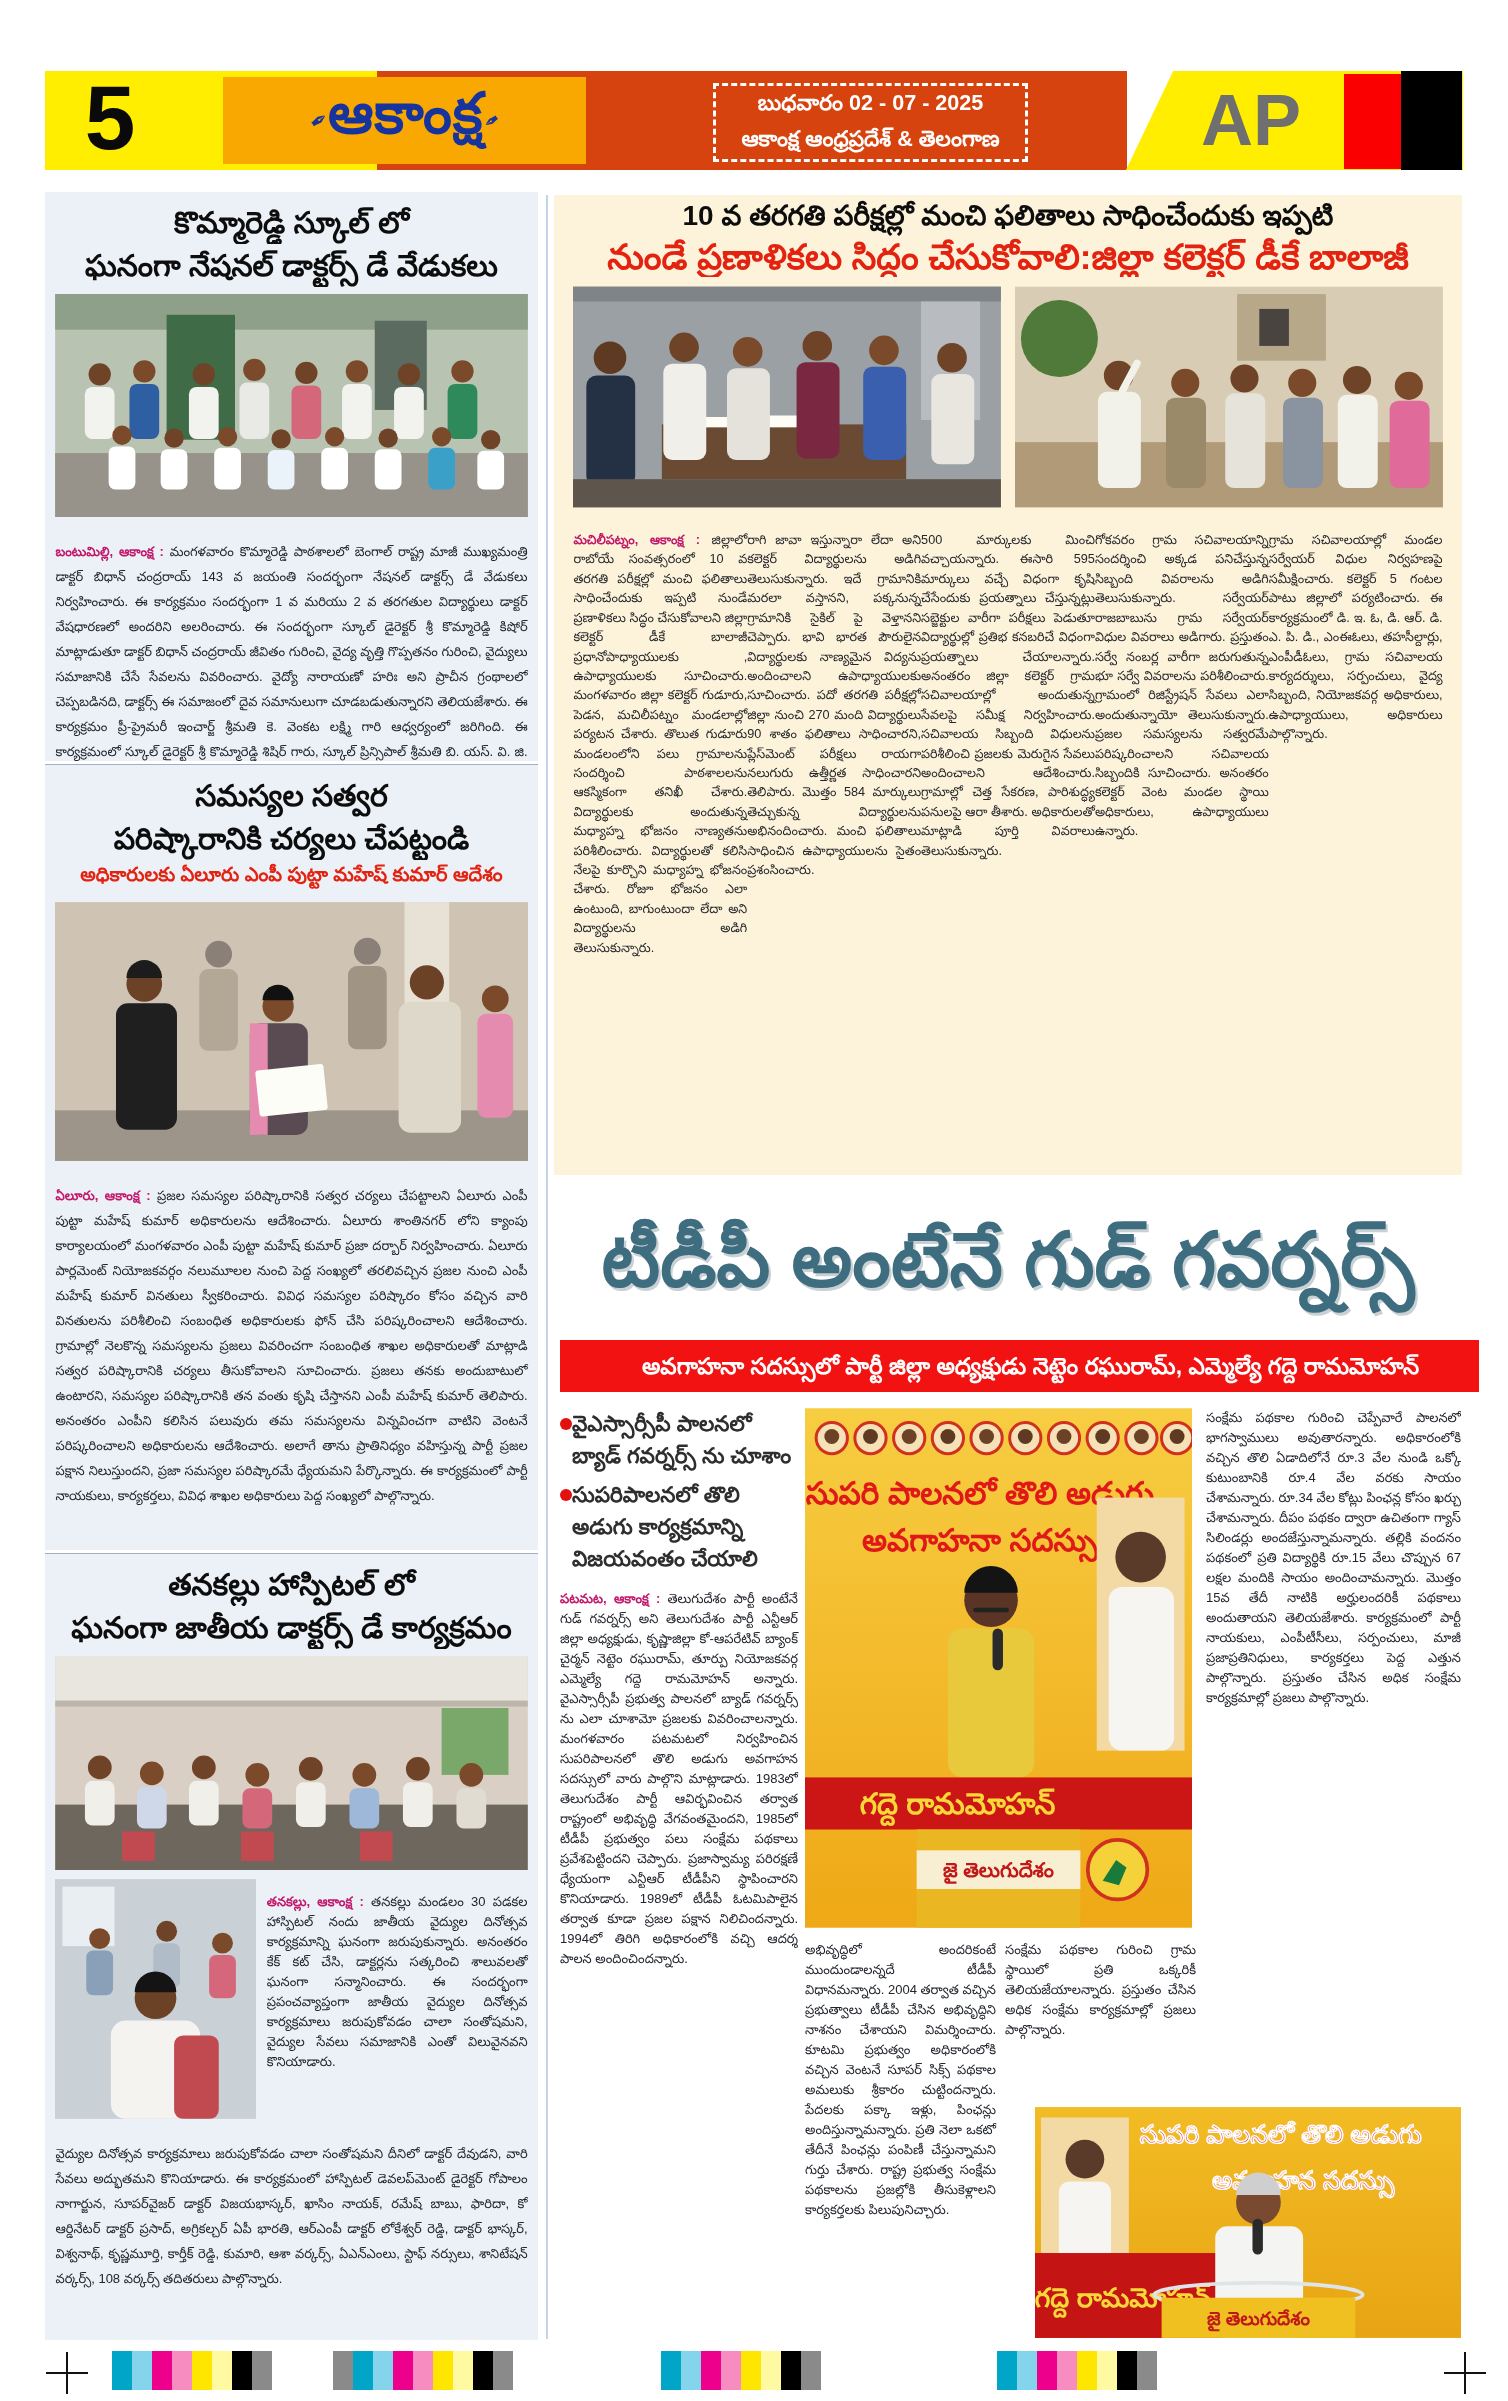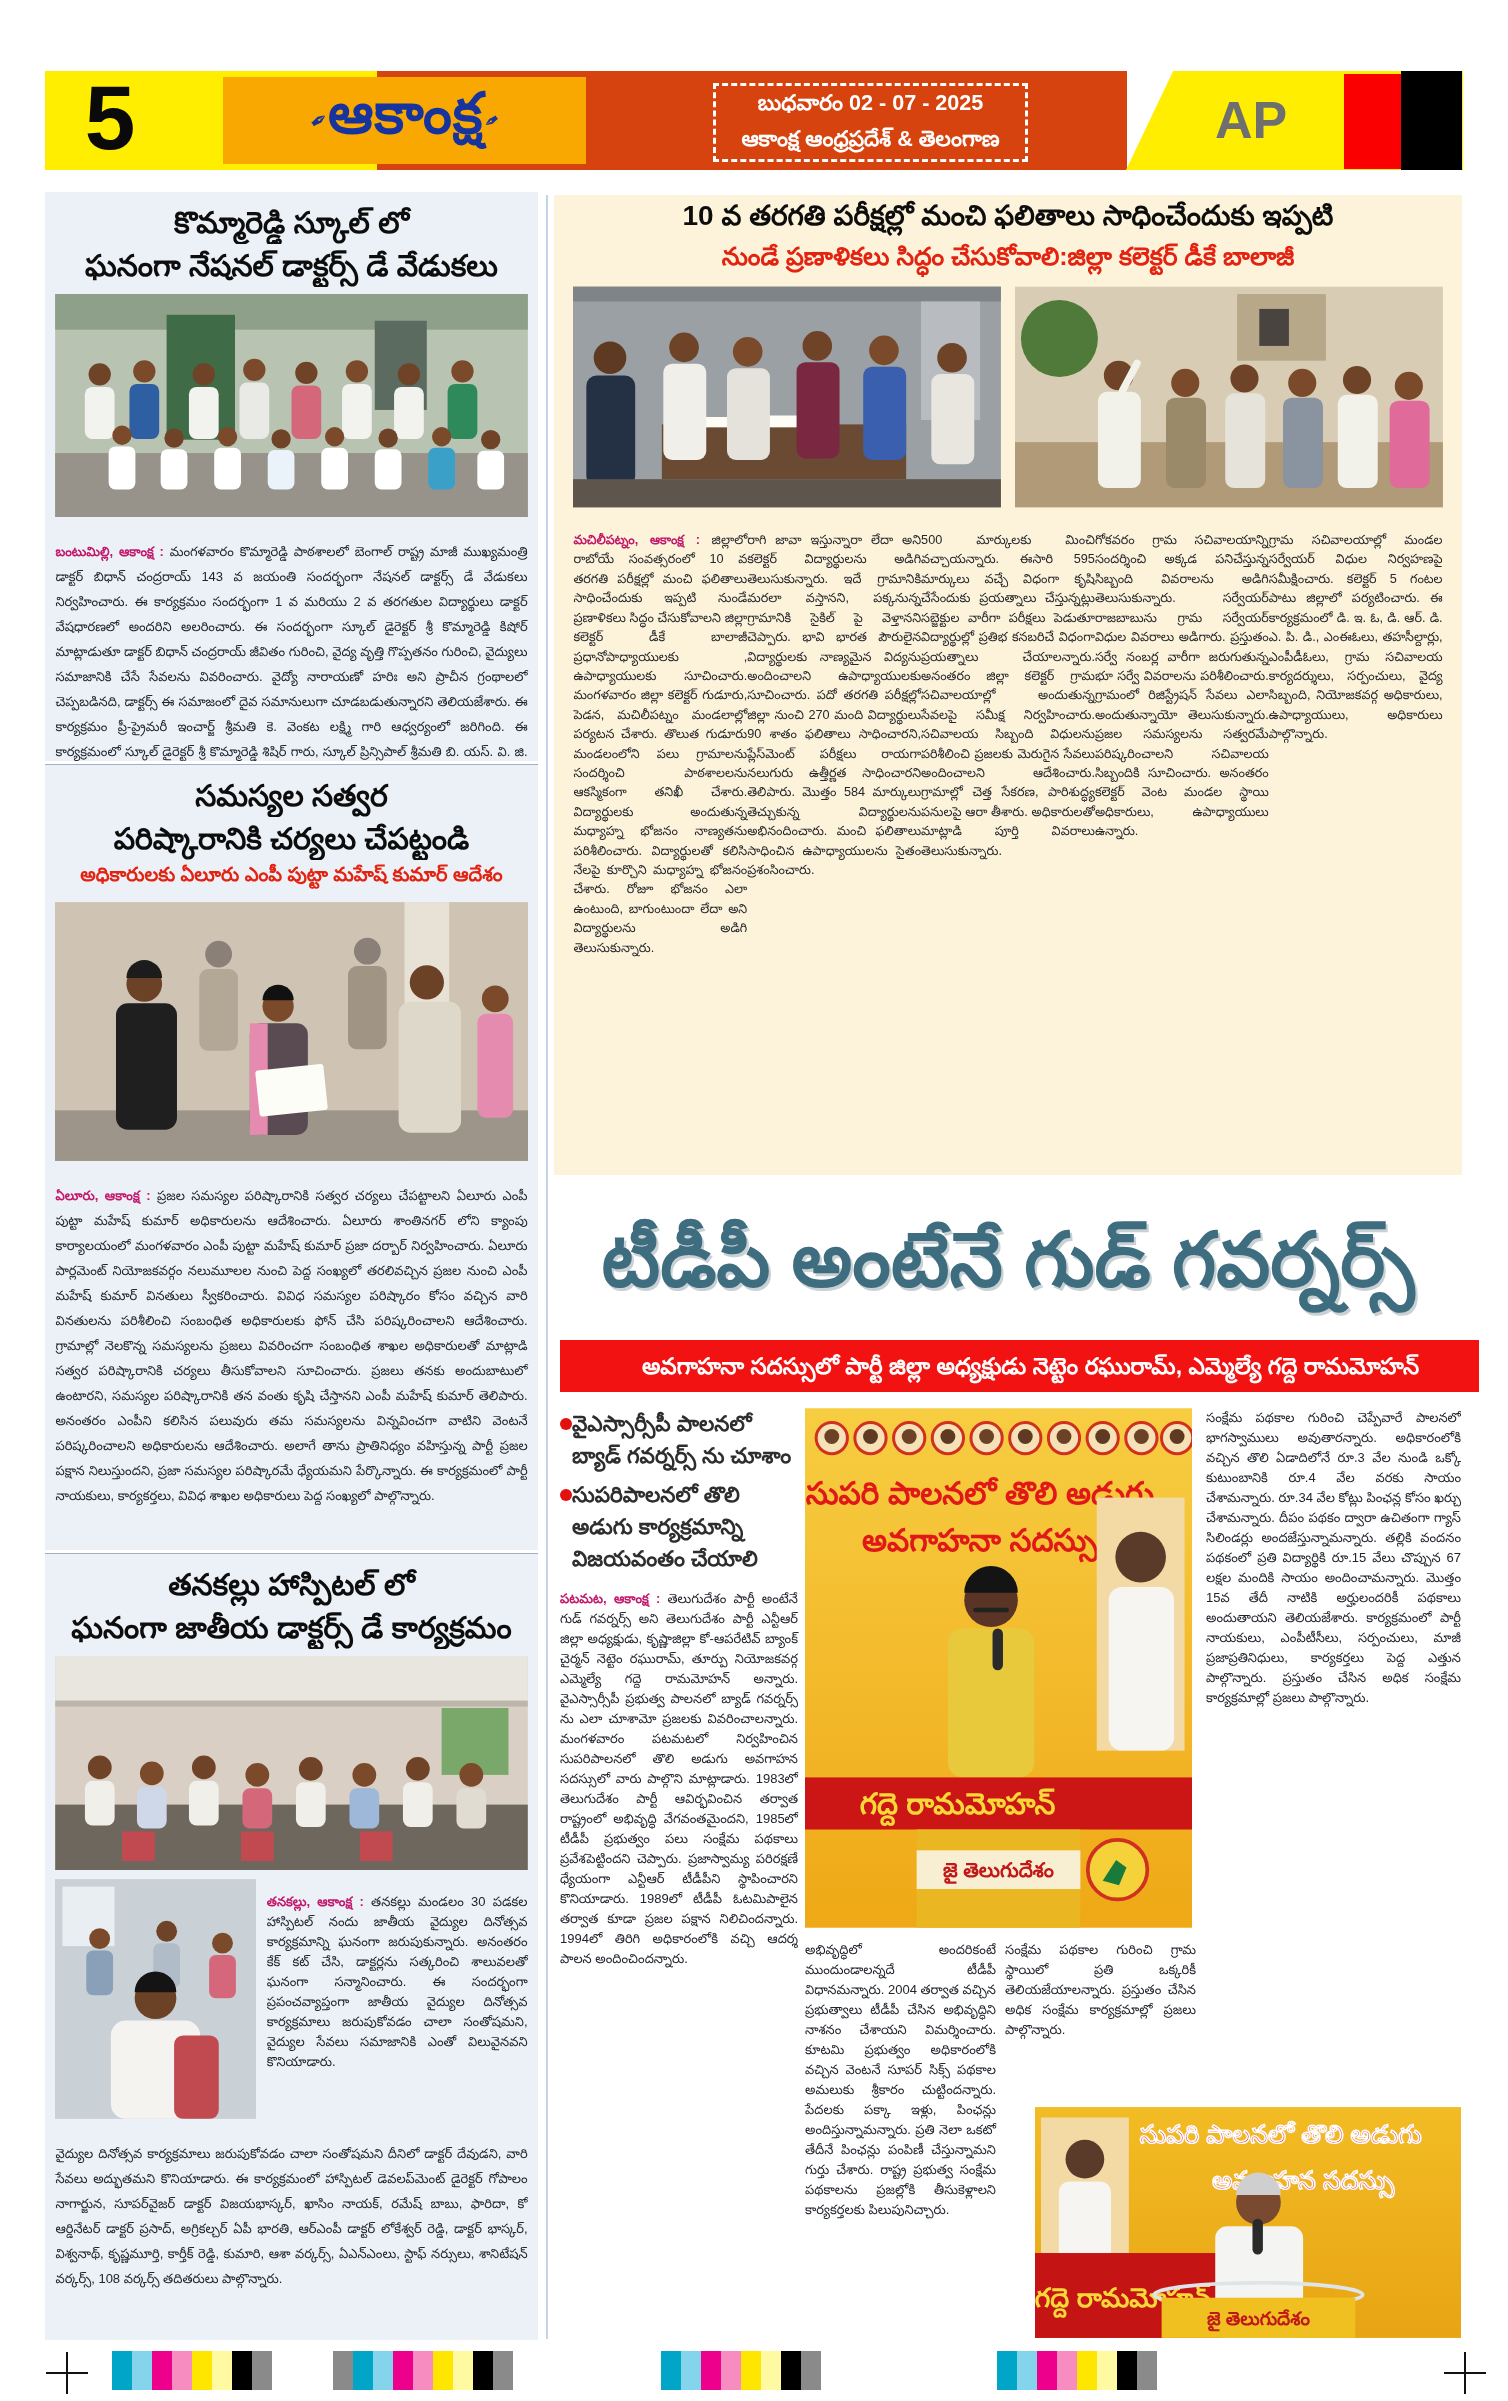--- a/index.html
+++ b/index.html
@@ -15,21 +15,21 @@
   .masthead-box{left:223px;top:77px;width:363px;height:87px;background:#f8a800;
                 display:flex;align-items:center;justify-content:center;}
   .masthead-logo{font-size:57px;font-weight:900;color:#16339e;letter-spacing:0.7px;}
   .pen{font-size:22px;color:#16339e;display:inline-block;transform:rotate(-35deg);vertical-align:super;}
   .pen2{font-size:19.4px;color:#16339e;display:inline-block;transform:rotate(145deg);vertical-align:sub;}
   .date-box{left:713px;top:83px;width:309px;height:73px;border:3px dashed #ffffff;
             display:flex;flex-direction:column;align-items:center;justify-content:center;gap:6px;}
   .date-line{color:#ffffff;font-weight:bold;font-size:21.6px;white-space:nowrap;}
   .hdr-yellow-right{left:1126px;top:71px;width:337px;height:99px;background:#ffee00;
                     clip-path:polygon(14% 0,100% 0,100% 100%,0 100%);}
-  .ap-code{left:1158px;top:71px;width:186px;height:99px;font-size:52px;font-weight:900;
+  .ap-code{left:1158px;top:71px;width:186px;height:99px;font-size:72px;font-weight:900;
            color:#6f6f6f;line-height:99px;text-align:center;}
   .red-block{left:1344px;top:74px;width:58px;height:95px;background:#fb0000;}
   .black-block{left:1401px;top:71px;width:61px;height:99px;background:#000000;}
 
   
   .lsec{left:45px;width:493px;background:#ecf1f8;}
   .lsec.s1{top:192px;height:569px;}
   .lsec.s2{top:764px;height:785px;border-top:1.5px solid #9fb0c4;}
   .lsec.s3{top:1553px;height:786px;border-top:1.5px solid #9fb0c4;}
   .lhead{text-align:center;font-weight:700;font-size:30px;line-height:43px;color:#0d0d0d;
@@ -40,21 +40,21 @@
   .lbody{padding:9px 10.4px 0 10.4px;font-size:13px;line-height:25px;text-align:justify;color:#20242c;}
   .dateline{color:#c2186b;font-weight:bold;}
   .s3row{display:flex;gap:10.4px;padding:9px 10.4px 0 10.4px;}
   .s3row .txt{flex:1;font-size:13px;line-height:20px;text-align:justify;color:#20242c;}
 
   
   .vdivider{left:546px;top:195px;width:2.2px;height:2144px;background:#c3d4e6;}
   .collector{left:554px;top:195px;width:908px;height:980px;background:#fdf3da;}
   .chead1{text-align:center;font-weight:900;font-size:28px;line-height:41px;color:#0d0d0d;
           white-space:nowrap;overflow:hidden;padding-top:0;}
-  .chead2{text-align:center;font-weight:900;font-size:25px;line-height:41px;color:#e32210;
+  .chead2{text-align:center;font-weight:900;font-size:35px;line-height:41px;color:#e32210;
           white-space:nowrap;overflow:hidden;}
   .cphotos{display:flex;gap:13.4px;padding:9px 19.4px 0 19.4px;}
   .ccols{display:flex;padding:10.4px 19.4px 0 19.4px;}
   .ccol{flex:1;font-size:12.7px;line-height:19.4px;text-align:justify;color:#24262c;}
 
   
   .teal-head{left:554px;top:1185px;width:908px;height:149px;text-align:center;
              font-size:76px;font-weight:900;color:#3e6d80;line-height:149px;white-space:nowrap;
              overflow:hidden;text-shadow:2.2px 3px 0 rgba(40,70,85,.25);}
   .red-bar{left:560px;top:1340px;width:897px;height:52px;background:#f21212;color:#ffffff;

